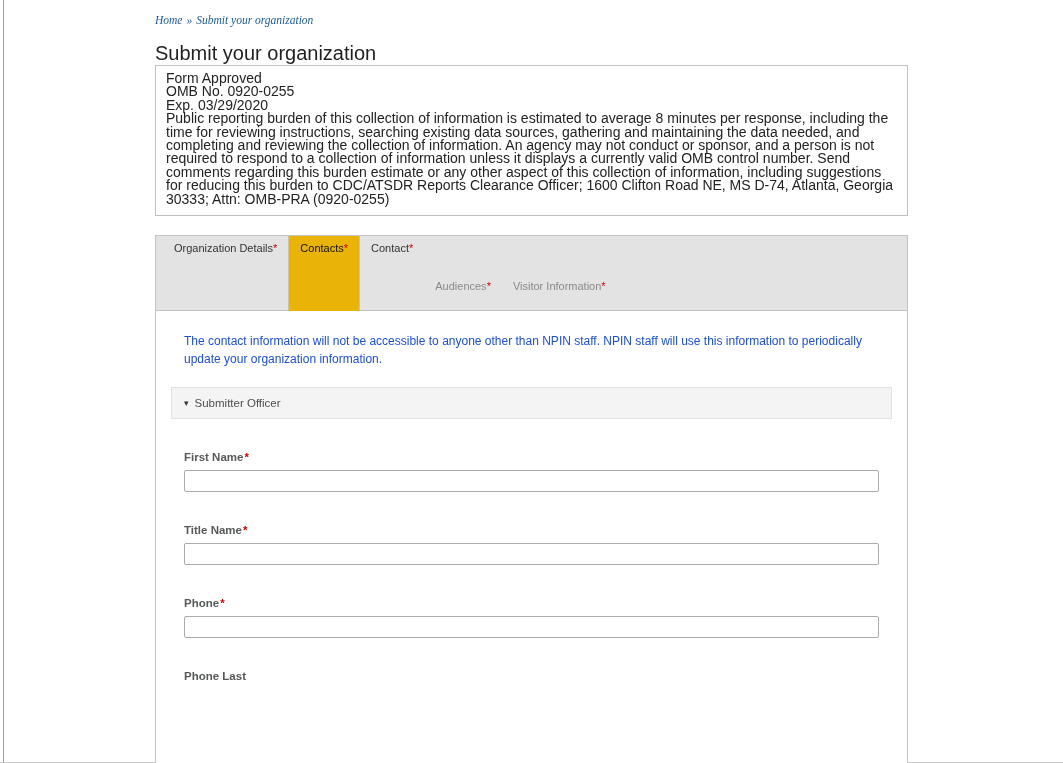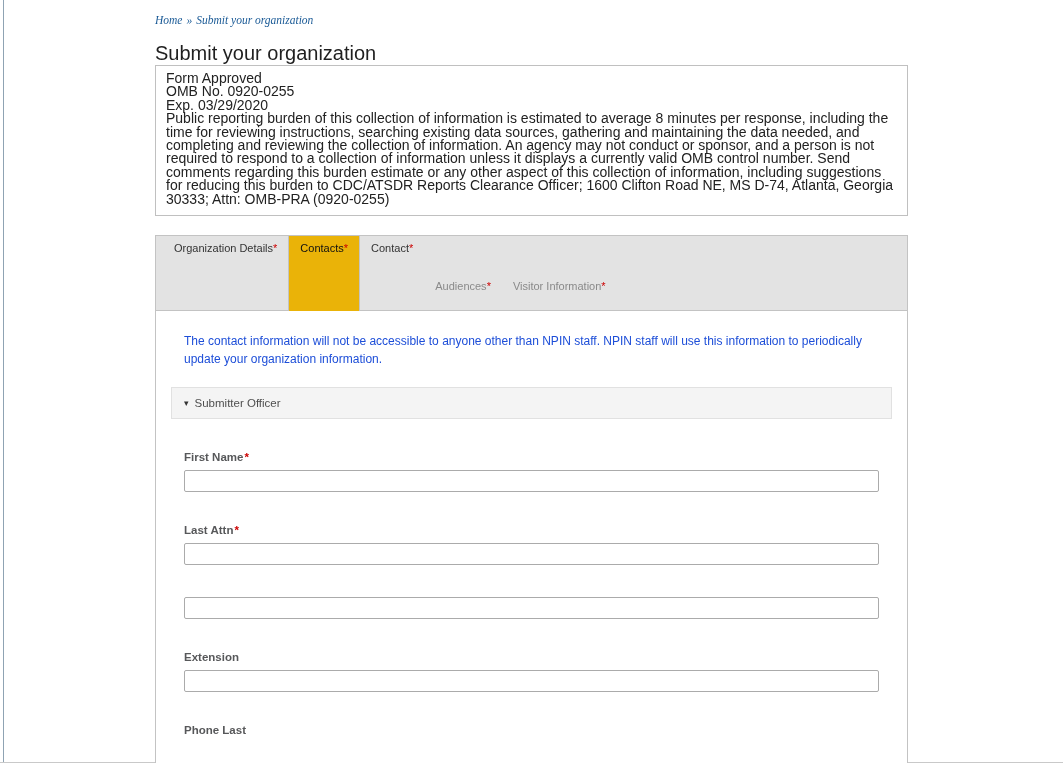--- a/index.html
+++ b/index.html
@@ -182,34 +182,31 @@
       <span class="caret">▾</span>
       <span>Submitter Officer</span>
     </div>
 
     <div class="field">
       <label class="flabel"><span>First Name</span><span class="req">*</span></label>
       <input class="tinput" type="text" value="" style="">
     </div>
 
     <div class="field">
-      <label class="flabel"><span>Last Attn</span><span class="req">*</span></label>
+      <label class="flabel"><span>Title Name</span><span class="req">*</span></label>
       <input class="tinput" type="text" value="" style="">
     </div>
 
 
 
     <div class="field">
+      <label class="flabel"><span>Phone</span><span class="req">*</span></label>
       <input class="tinput" type="text" value="" style="">
     </div>
 
-    <div class="field">
-      <label class="flabel"><span>Extension</span><span class="req"></span></label>
-      <input class="tinput" type="text" value="" style="">
-    </div>
 
     <div class="field">
       <label class="flabel"><span>Phone Last</span><span class="req"></span></label>
 
     </div>
 
   </div>
 </div>
 
 </body></html>

